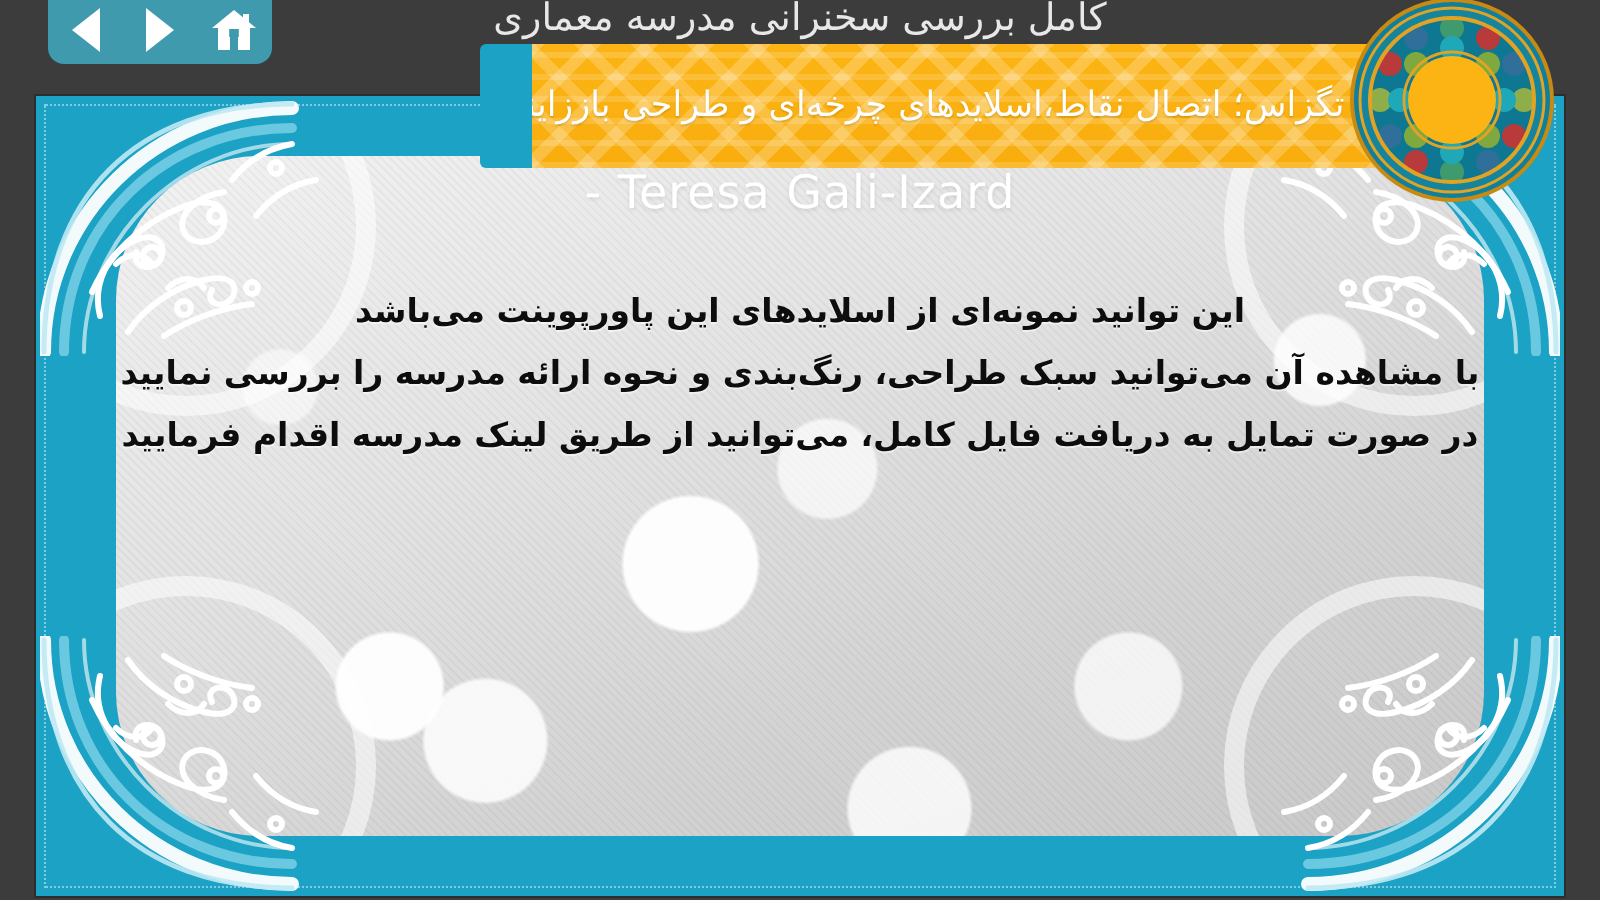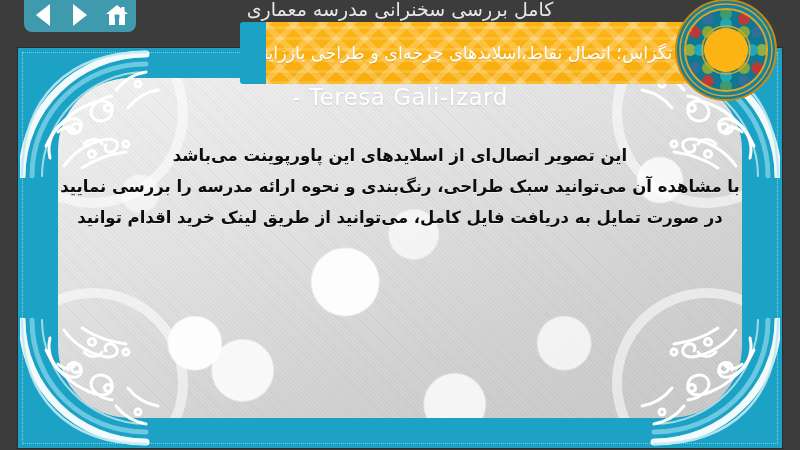--- a/index.html
+++ b/index.html
@@ -285,23 +285,23 @@
         <circle cx="88" cy="58" r="3.5"></circle>
         <circle cx="72" cy="104" r="3.5"></circle>
         <circle cx="106" cy="94" r="3"></circle>
         <circle cx="118" cy="34" r="3"></circle>
         <path d="M38 82 C44 76 52 76 56 82"></path>
         <path d="M64 94 C70 88 78 88 82 94"></path>
       </svg>
     </div>
 
     <div id="body-text">
-      <p>این تصویر اتصال‌ای از اسلایدهای این پاورپوینت می‌باشد</p>
+      <p>این توانید نمونه‌ای از اسلایدهای این پاورپوینت می‌باشد</p>
       <p>با مشاهده آن می‌توانید سبک طراحی، رنگ‌بندی و نحوه ارائه مدرسه را بررسی نمایید</p>
-      <p>در صورت تمایل به دریافت فایل کامل، می‌توانید از طریق لینک خرید اقدام توانید</p>
+      <p>در صورت تمایل به دریافت فایل کامل، می‌توانید از طریق لینک مدرسه اقدام فرمایید</p>
     </div>
   </div>
 
   <div id="header-title">کامل بررسی سخنرانی مدرسه معماری</div>
 
   <div id="banner-tab"></div>
   <div id="banner">
     <div class="banner-line">دانشگاه تگزاس؛ اتصال نقاط،</div>
     <div class="banner-line">اسلایدهای چرخه‌ای و طراحی باززاینده</div>
   </div>

